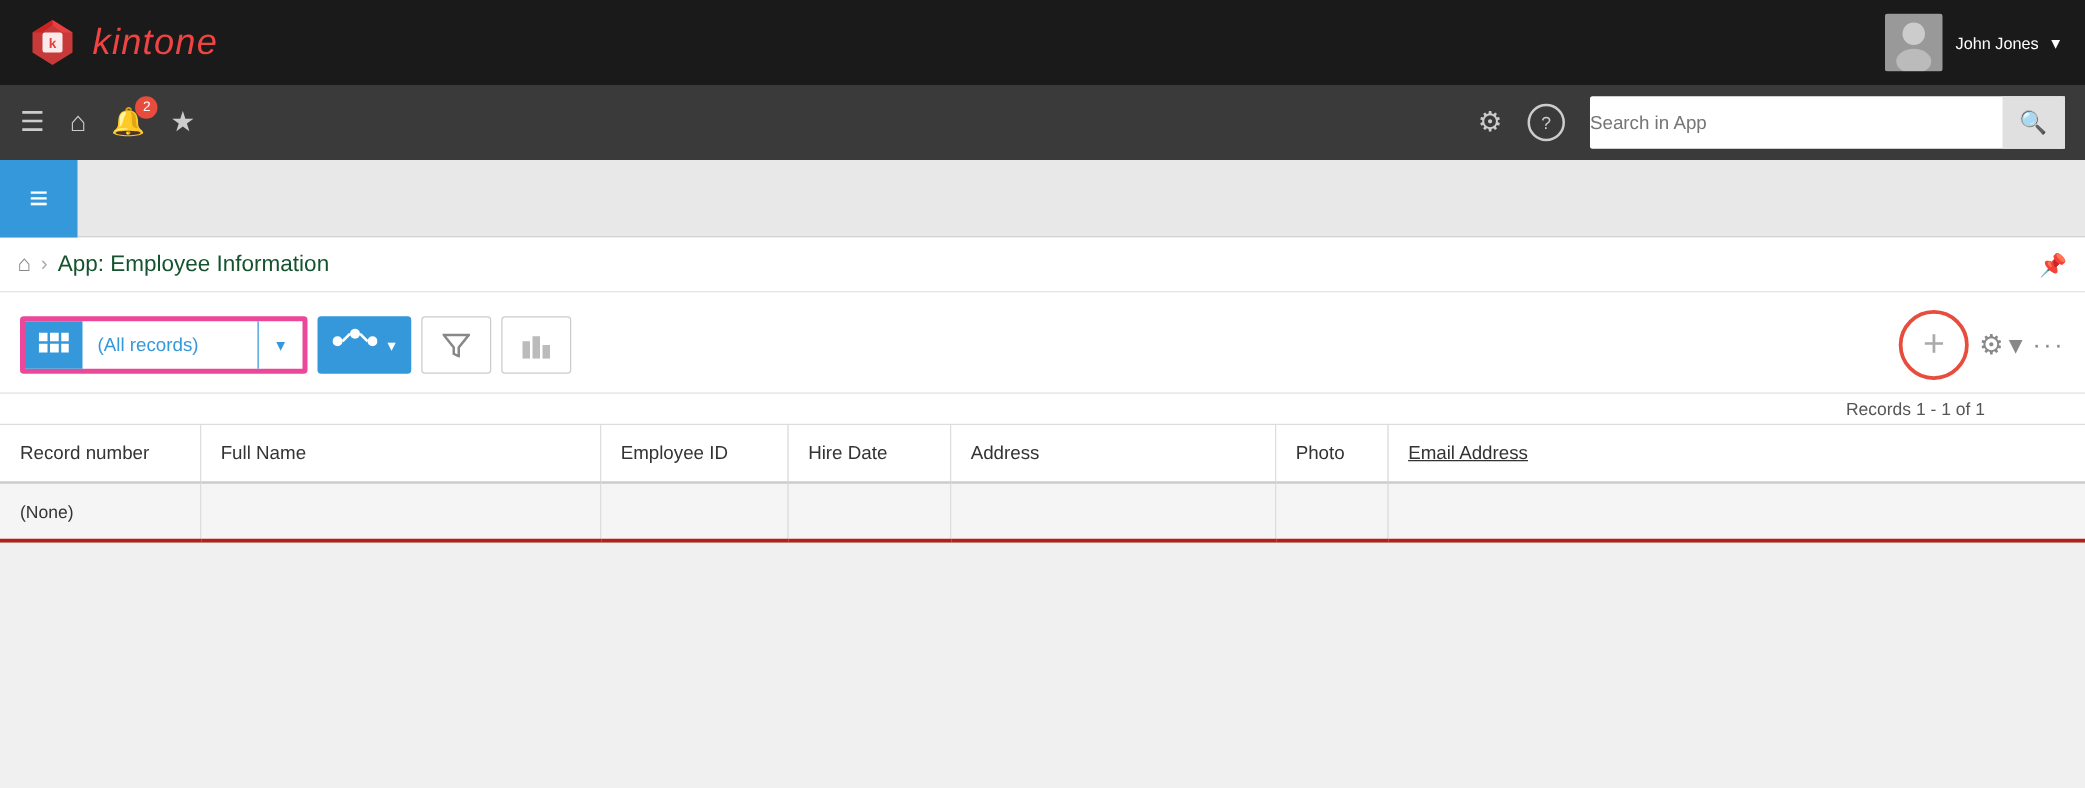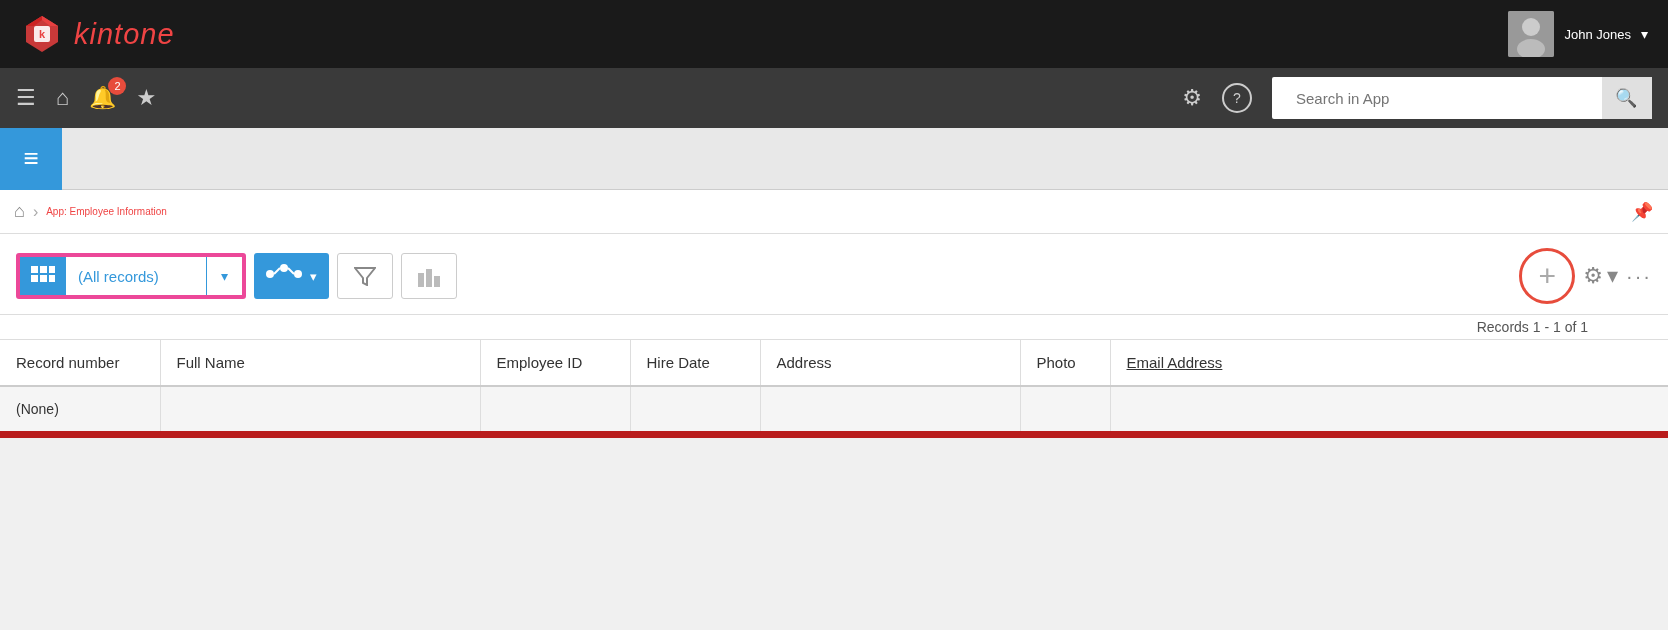--- a/index.html
+++ b/index.html
@@ -91,21 +91,21 @@
       align-items: center;
       background: white;
       height: 42px;
       width: 380px;
       border-radius: 2px;
     }
     .search-input {
       flex: 1;
       border: none;
       outline: none;
-      padding: 0 24px;
+      padding: 0 0;
       font-size: 15px;
       color: #999;
     }
     .search-button {
       background: #e0e0e0;
       border: none;
       height: 42px;
       width: 50px;
       cursor: pointer;
       display: flex;
@@ -153,22 +153,22 @@
     .breadcrumb-home {
       color: #888;
       font-size: 18px;
     }
     .breadcrumb-sep {
       color: #aaa;
       margin: 0 8px;
       font-size: 16px;
     }
     .breadcrumb-text {
-      color: #ef4444;
-      font-size: 10px;
+      color: #14532d;
+      font-size: 18px;
     }
     .breadcrumb-pin {
       margin-left: auto;
       color: #888;
       font-size: 18px;
     }
 
     
     .toolbar-area {
       background: white;
@@ -313,21 +313,21 @@
       border-bottom: 2px solid #ccc;
       border-right: 1px solid #ddd;
       padding: 14px 16px;
       text-align: left;
       font-size: 15px;
       font-weight: normal;
       color: #333;
     }
     .data-table th:last-child { border-right: none; }
     .data-table td {
-      border-bottom: 7px solid #b91c1c;
+      border-bottom: 3px solid #b91c1c;
       border-right: 1px solid #ddd;
       padding: 14px 16px;
       font-size: 14px;
       color: #333;
       background: #f5f5f5;
     }
     .data-table td:last-child { border-right: none; }
 
     .col-record { width: 160px; }
     .col-fullname { width: 320px; }

